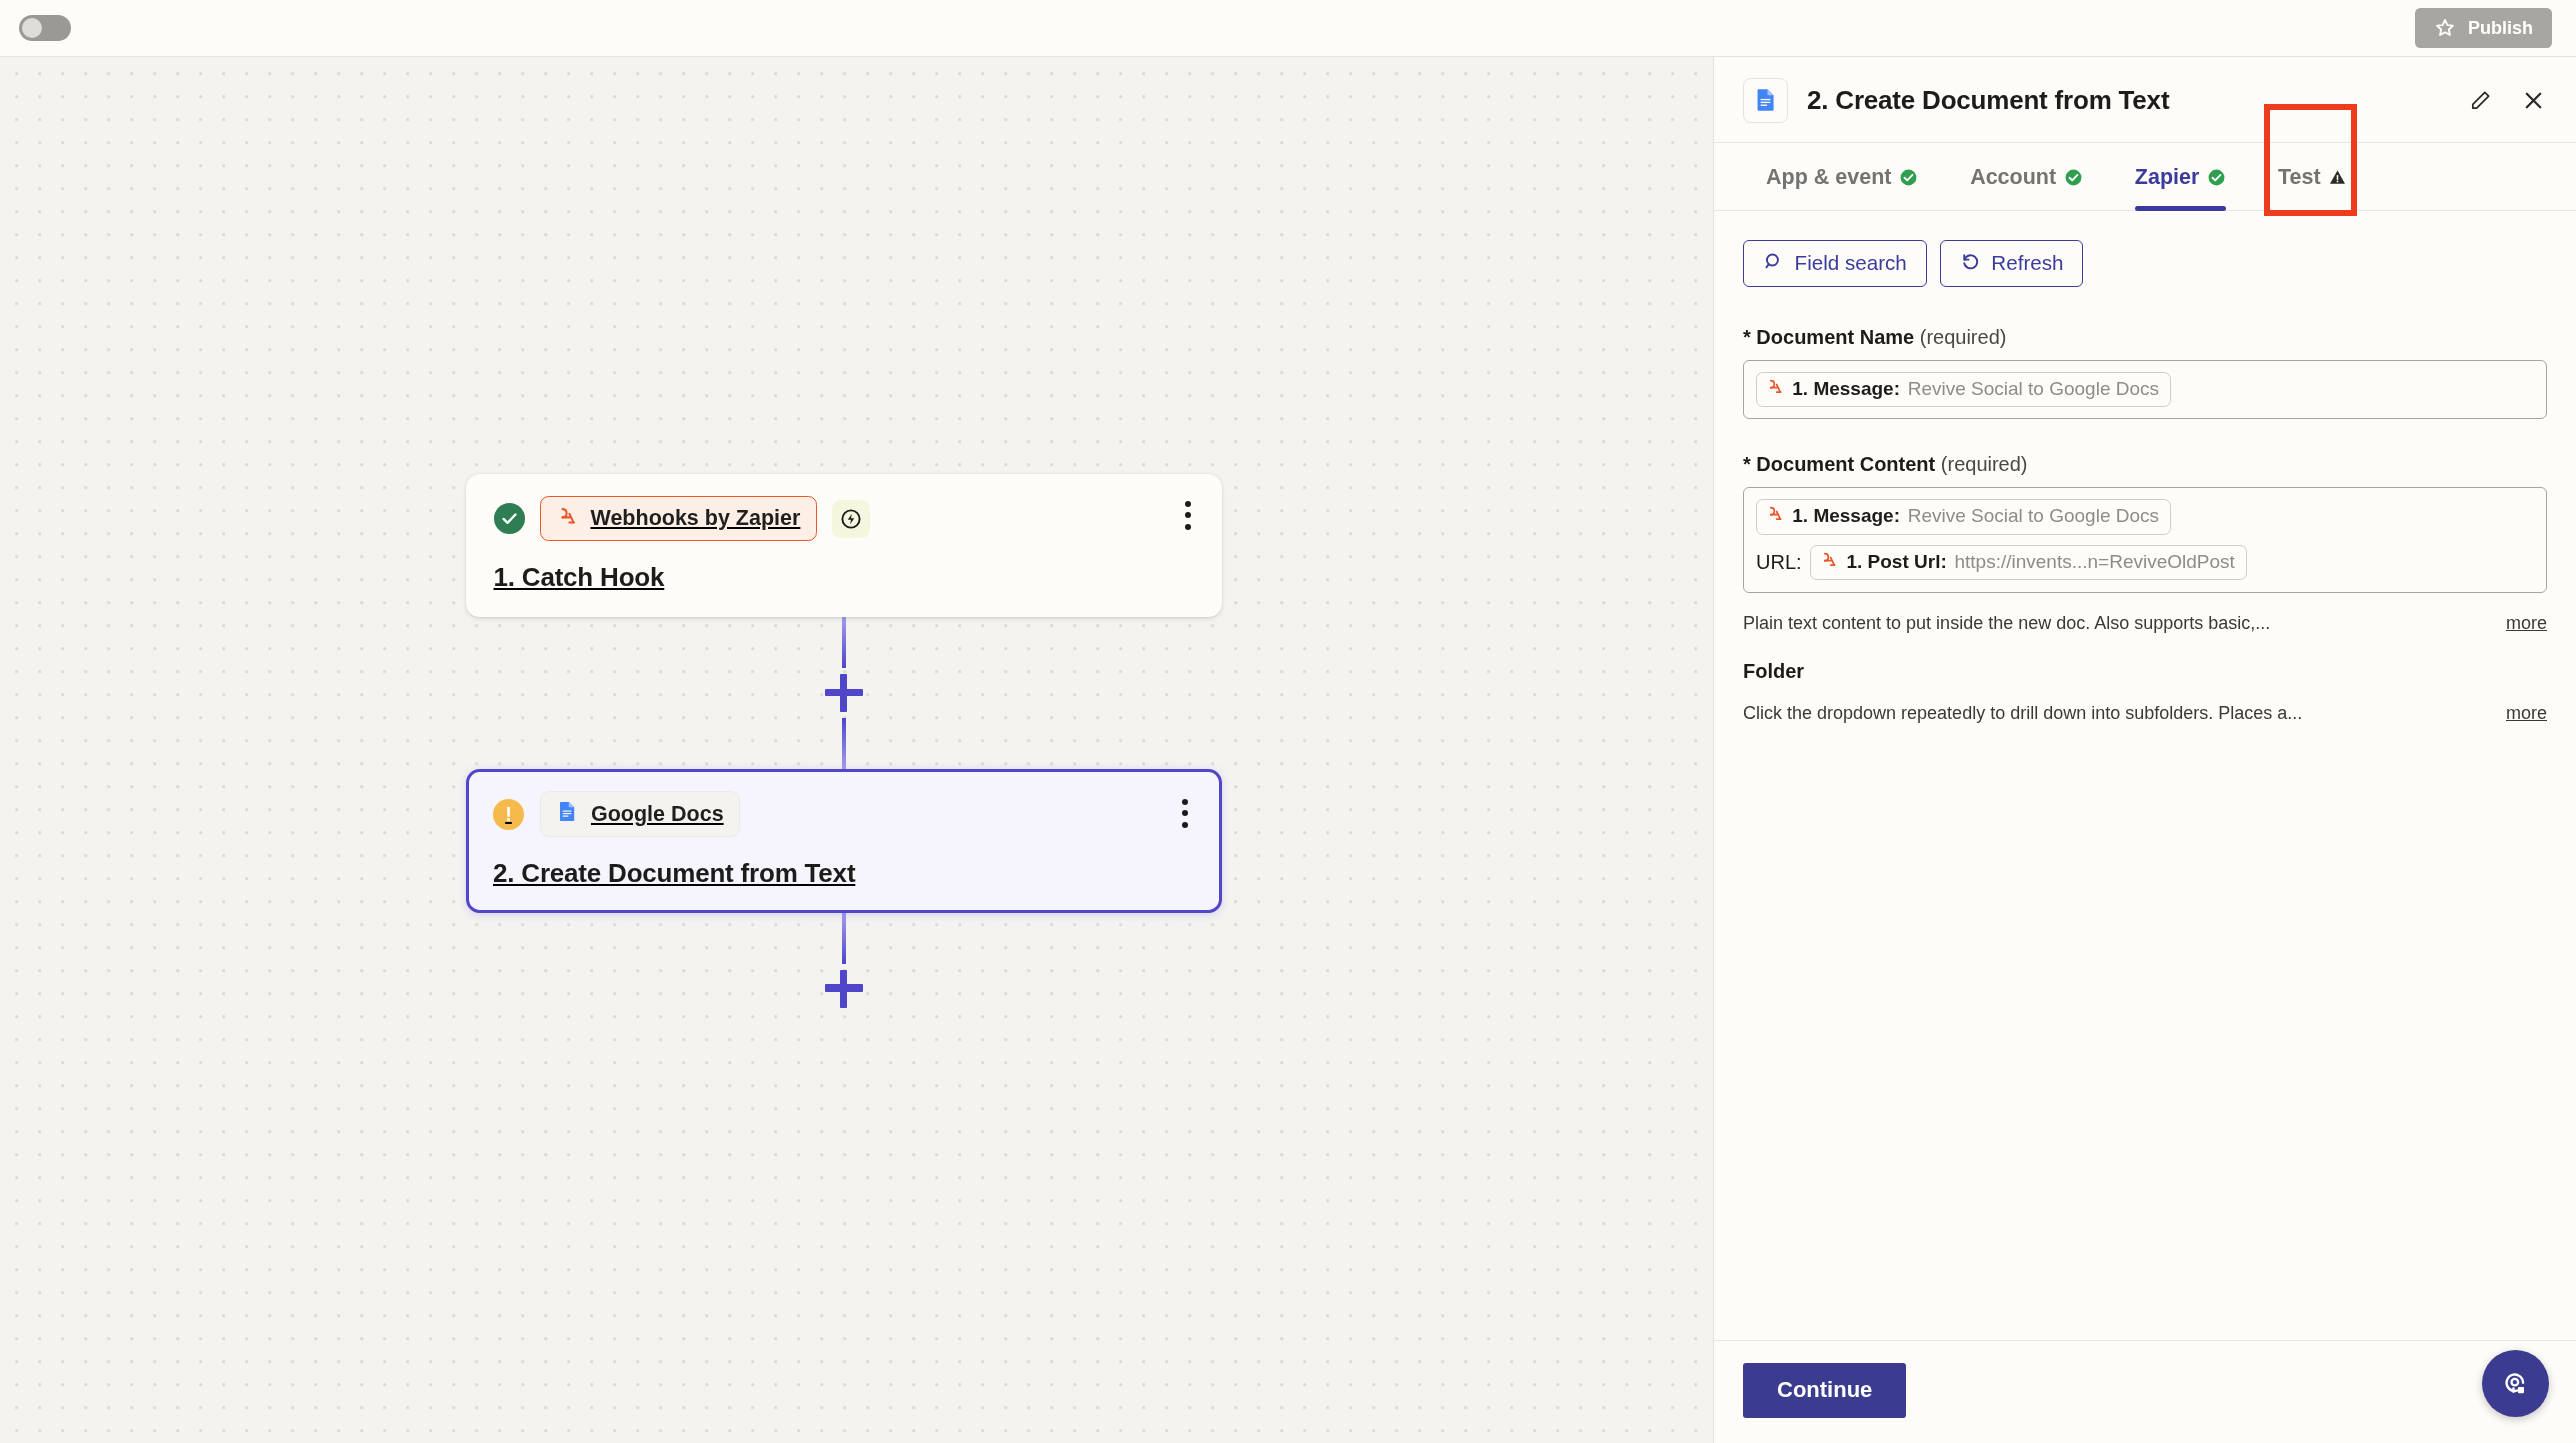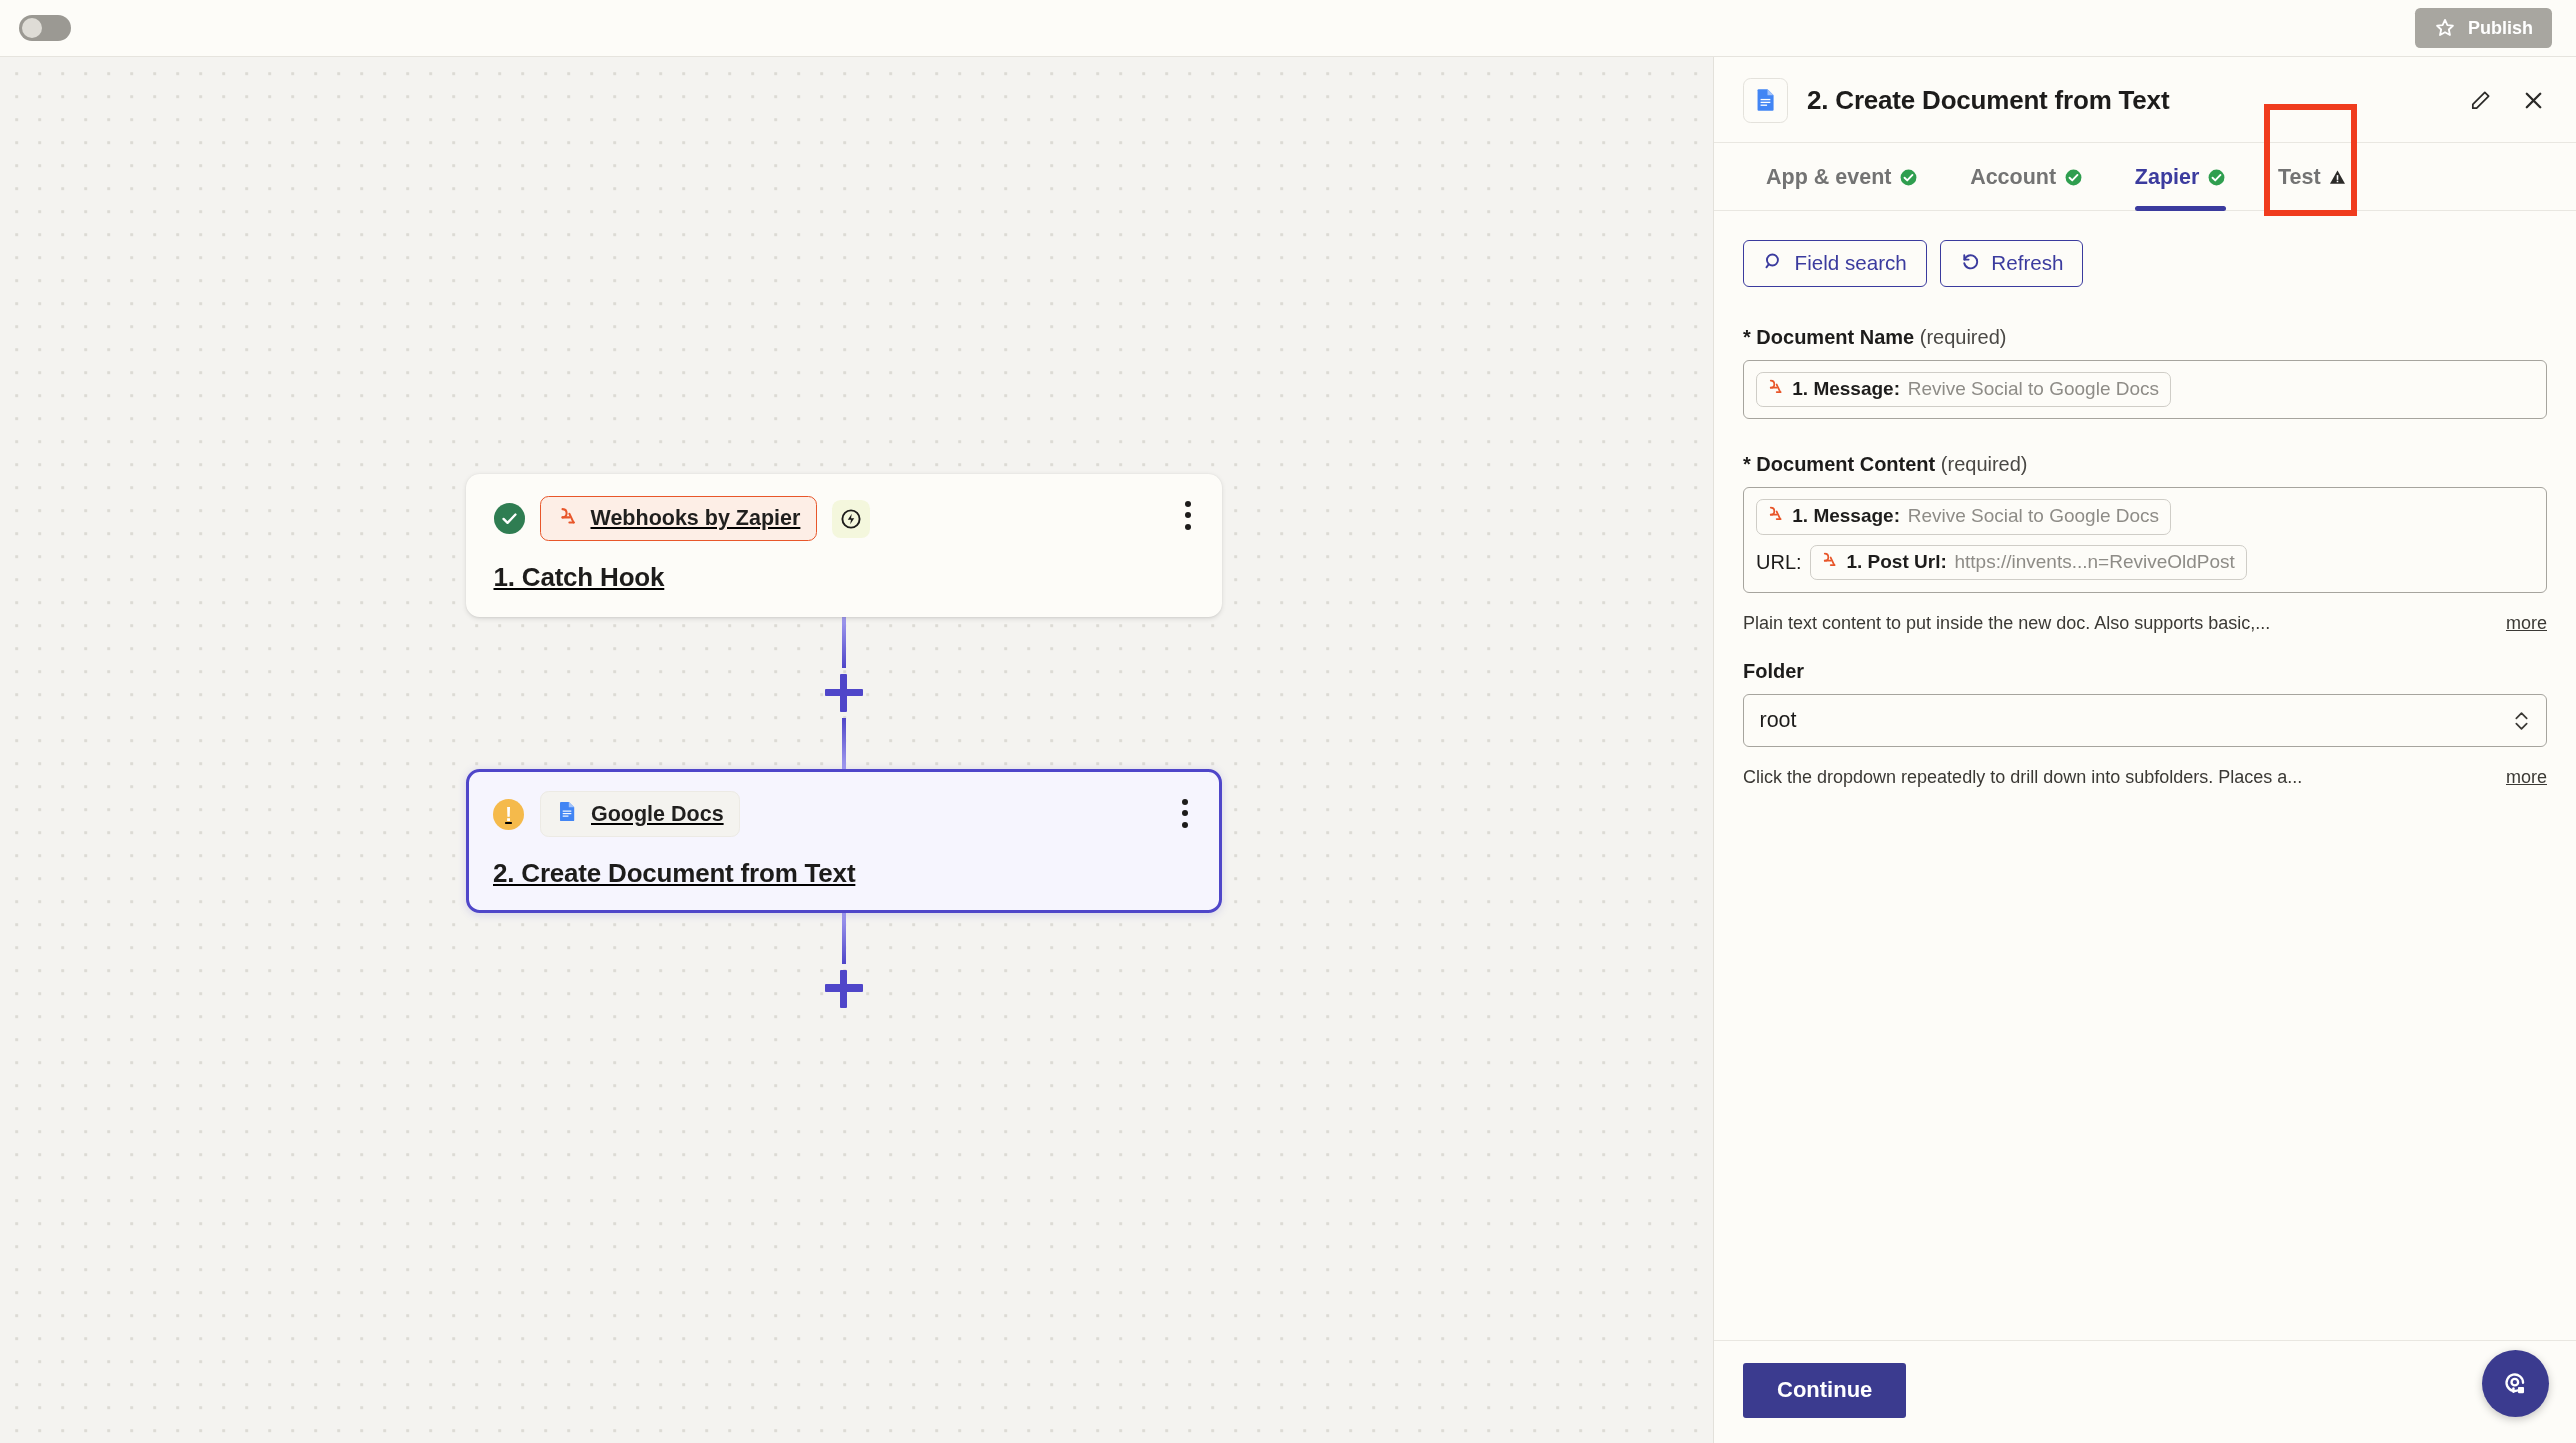--- a/index.html
+++ b/index.html
@@ -496,29 +496,20 @@
         <div class="helper-row">
           <span class="helper-text">Plain text content to put inside the new doc. Also supports basic,...</span>
           <button class="more-link">more</button>
         </div>
       </div>
 
       <div class="field">
         <div class="field-label">
           <span class="lbl">Folder</span>
         </div>
-        <div class="select-box">
-          <span class="select-value">root</span>
-          <span class="stepper">
-            <svg width="19" height="26" viewBox="0 0 22 30" fill="none" stroke="#3b3935" stroke-width="2" stroke-linecap="round" stroke-linejoin="round">
-              <path d="M5 12l6-6 6 6"></path>
-                <path d="M5 18l6 6 6-6"></path>
-            </svg>
-          </span>
-        </div>
         <div class="helper-row">
           <span class="helper-text">Click the dropdown repeatedly to drill down into subfolders. Places a...</span>
           <button class="more-link">more</button>
         </div>
       </div>
 
     </div>
 
     <div class="panel-footer">
       <button class="continue-btn">Continue</button>

